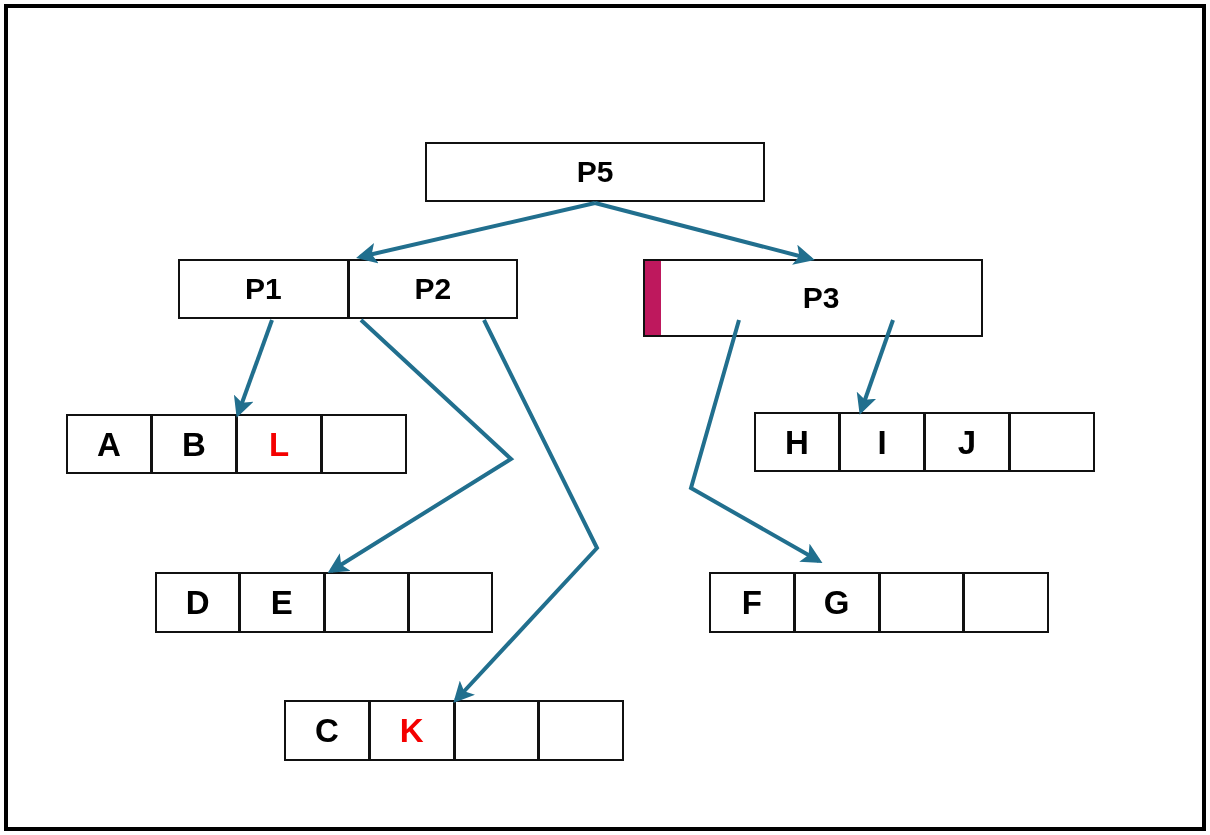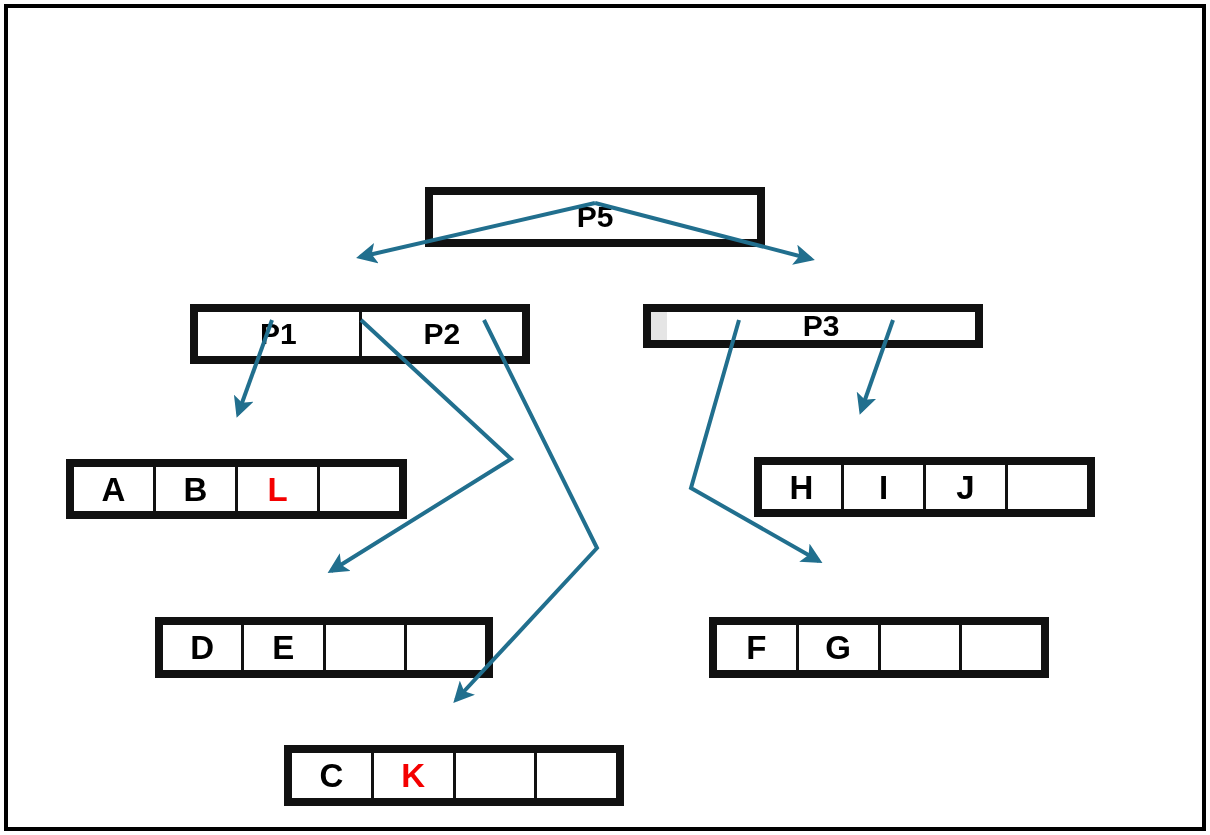--- a/index.html
+++ b/index.html
@@ -35,23 +35,22 @@
     left: 0;
     top: 0;
     width: 1210px;
     height: 835px;
     pointer-events: none;
   }
   .node {
     position: absolute;
     display: flex;
     box-sizing: border-box;
-    border: 8px solid #6d28d9;
-    background: #e5e5e5;
-    margin-top: 45px;
+    border: 2px solid #6d28d9;
+    background: #be185d;
   }
   .cell {
     box-sizing: border-box;
     display: flex;
     align-items: center;
     justify-content: center;
     background: #ffffff;
     font-weight: bold;
     color: #000000;
     line-height: 1;
@@ -72,25 +71,25 @@
 </head>
 <body>
 
 <div id="canvas">
   <div id="frame"></div>
 
   <div id="nodes">
       <div class="node internal" style="left: 425px; top: 142px; width: 340px; height: 60px; border-color: rgb(17, 17, 17);">
         <div class="cell" style="flex: 1 1 0px;">P5</div>
       </div>
-      <div class="node internal" style="left: 190px; top: 259px; width: 340px; height: 60px; border-color: rgb(17, 17, 17);">
+      <div class="node internal" style="left: 178px; top: 259px; width: 340px; height: 60px; border-color: rgb(17, 17, 17);">
         <div class="cell" style="flex: 1 1 0px;">P1</div>
         <div class="cell" style="flex: 1 1 0px;">P2</div>
       </div>
-      <div class="node internal" style="left: 643px; top: 259px; width: 340px; height: 44px; border-color: rgb(17, 17, 17); padding-left: 16px;">
+      <div class="node internal" style="left: 643px; top: 259px; width: 340px; height: 78px; border-color: rgb(17, 17, 17); padding-left: 16px;">
         <div class="cell" style="flex: 1 1 0px;">P3</div>
       </div>
       <div class="node leaf" style="left: 66px; top: 414px; width: 341px; height: 60px; border-color: rgb(17, 17, 17);">
         <div class="cell" style="flex: 1 1 0px;">A</div>
         <div class="cell" style="flex: 1 1 0px;">B</div>
         <div class="cell red" style="flex: 1 1 0px; color: rgb(244, 0, 0);">L</div>
         <div class="cell" style="flex: 1 1 0px;"></div>
       </div>
       <div class="node leaf" style="left: 754px; top: 412px; width: 341px; height: 60px; border-color: rgb(17, 17, 17);">
         <div class="cell" style="flex: 1 1 0px;">H</div>

